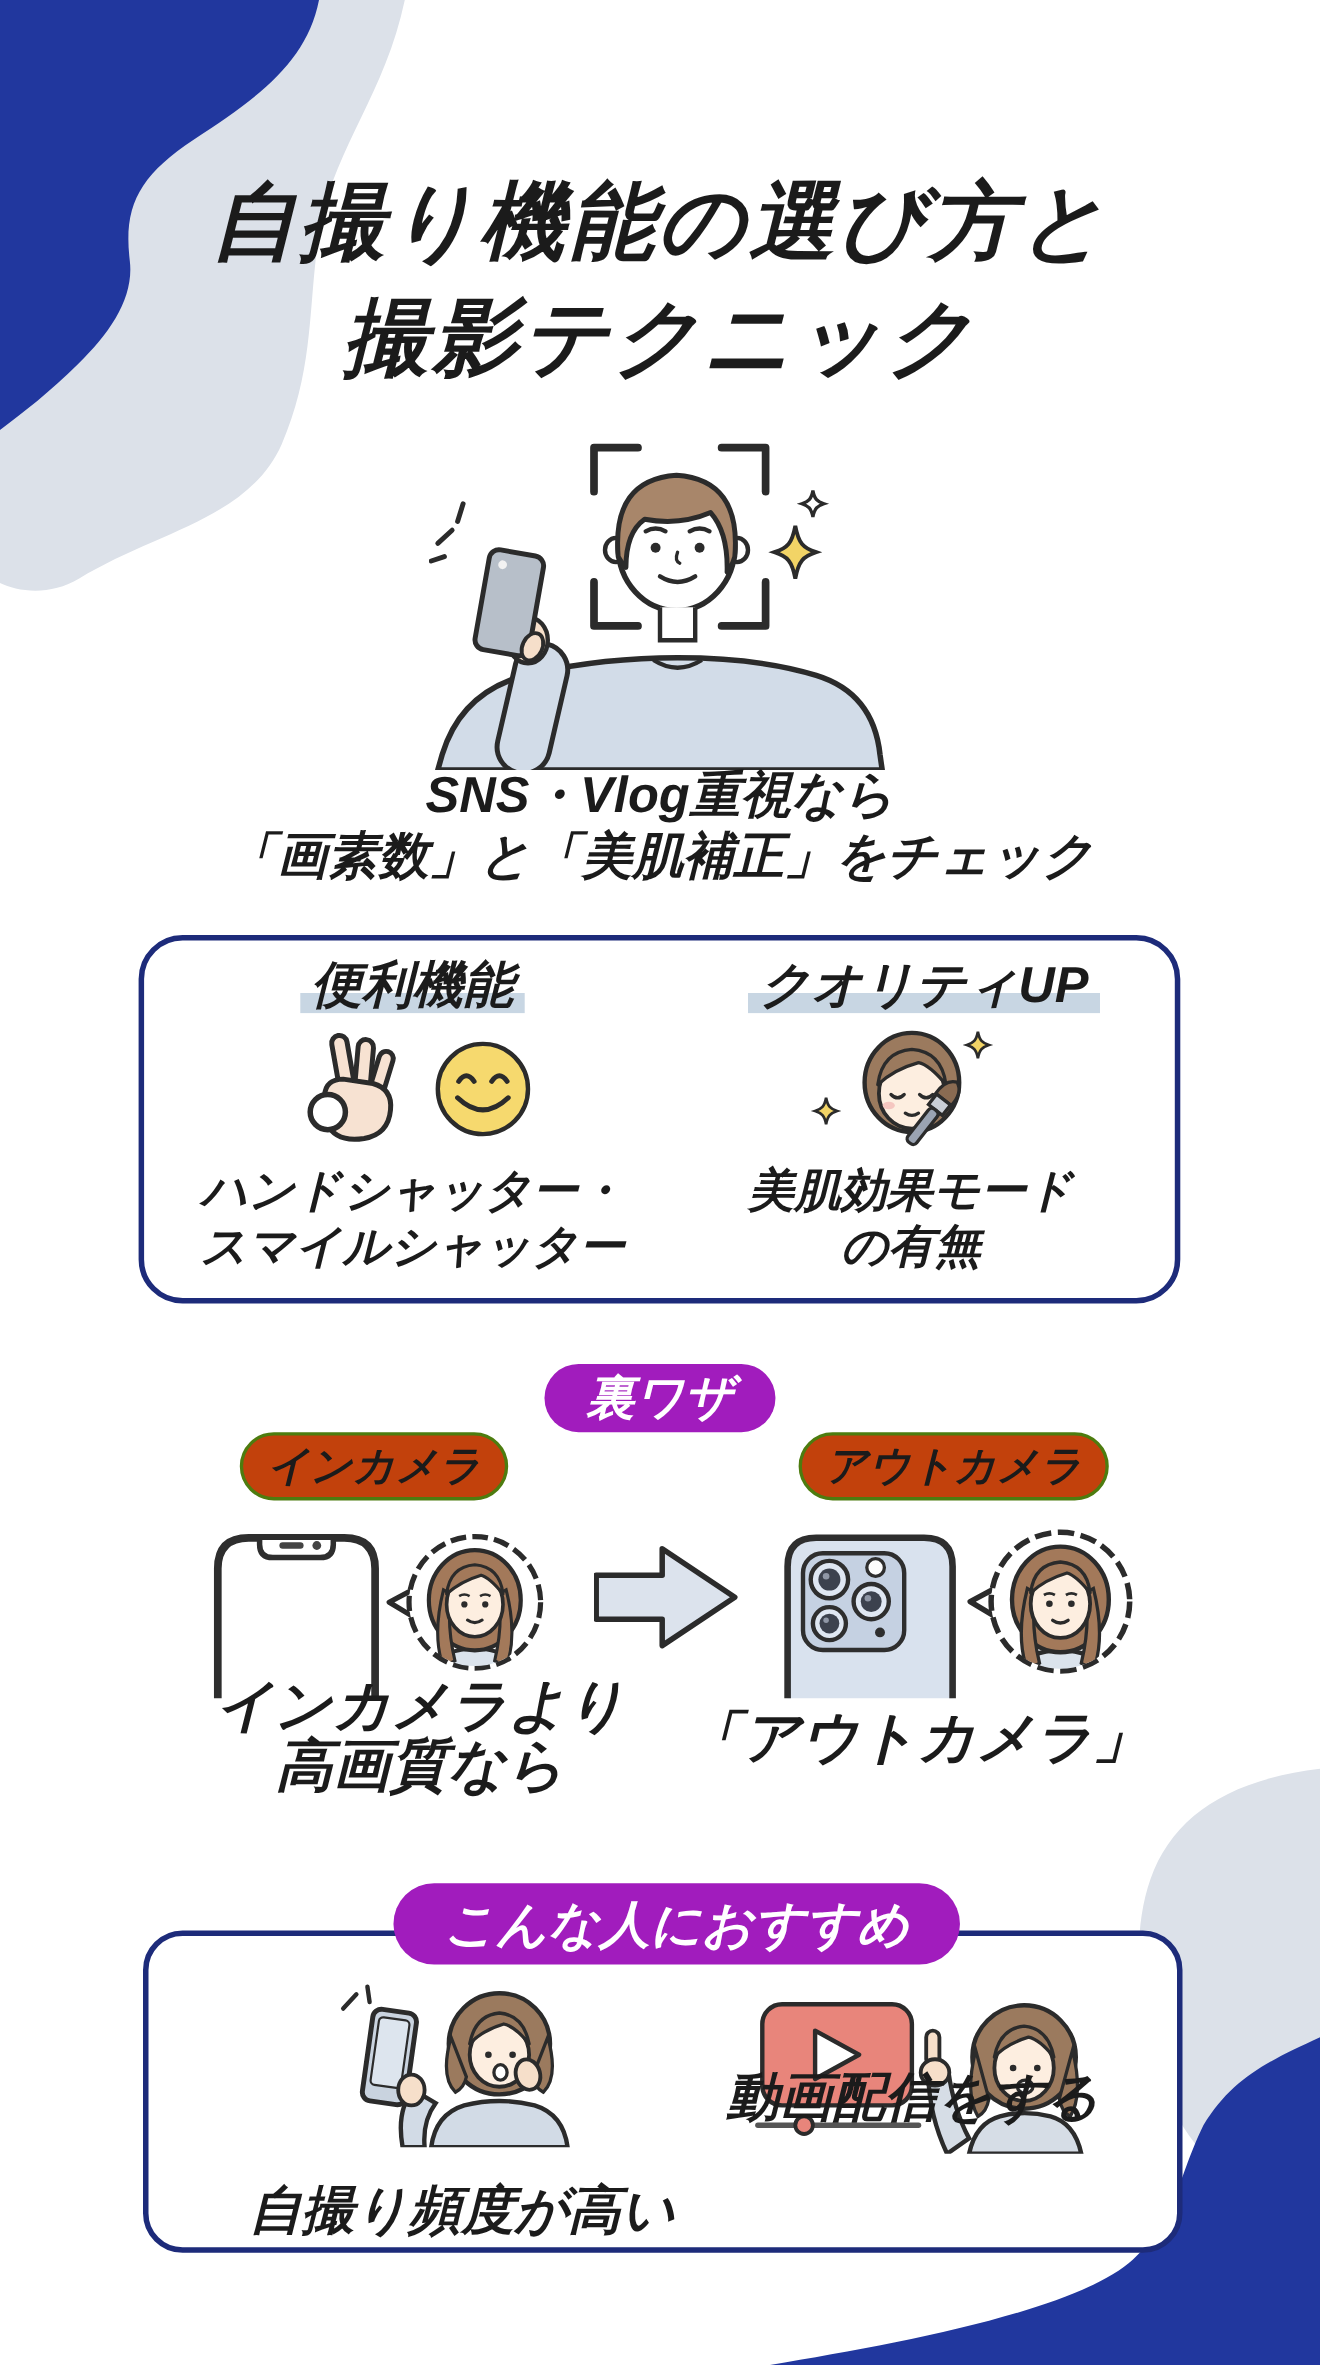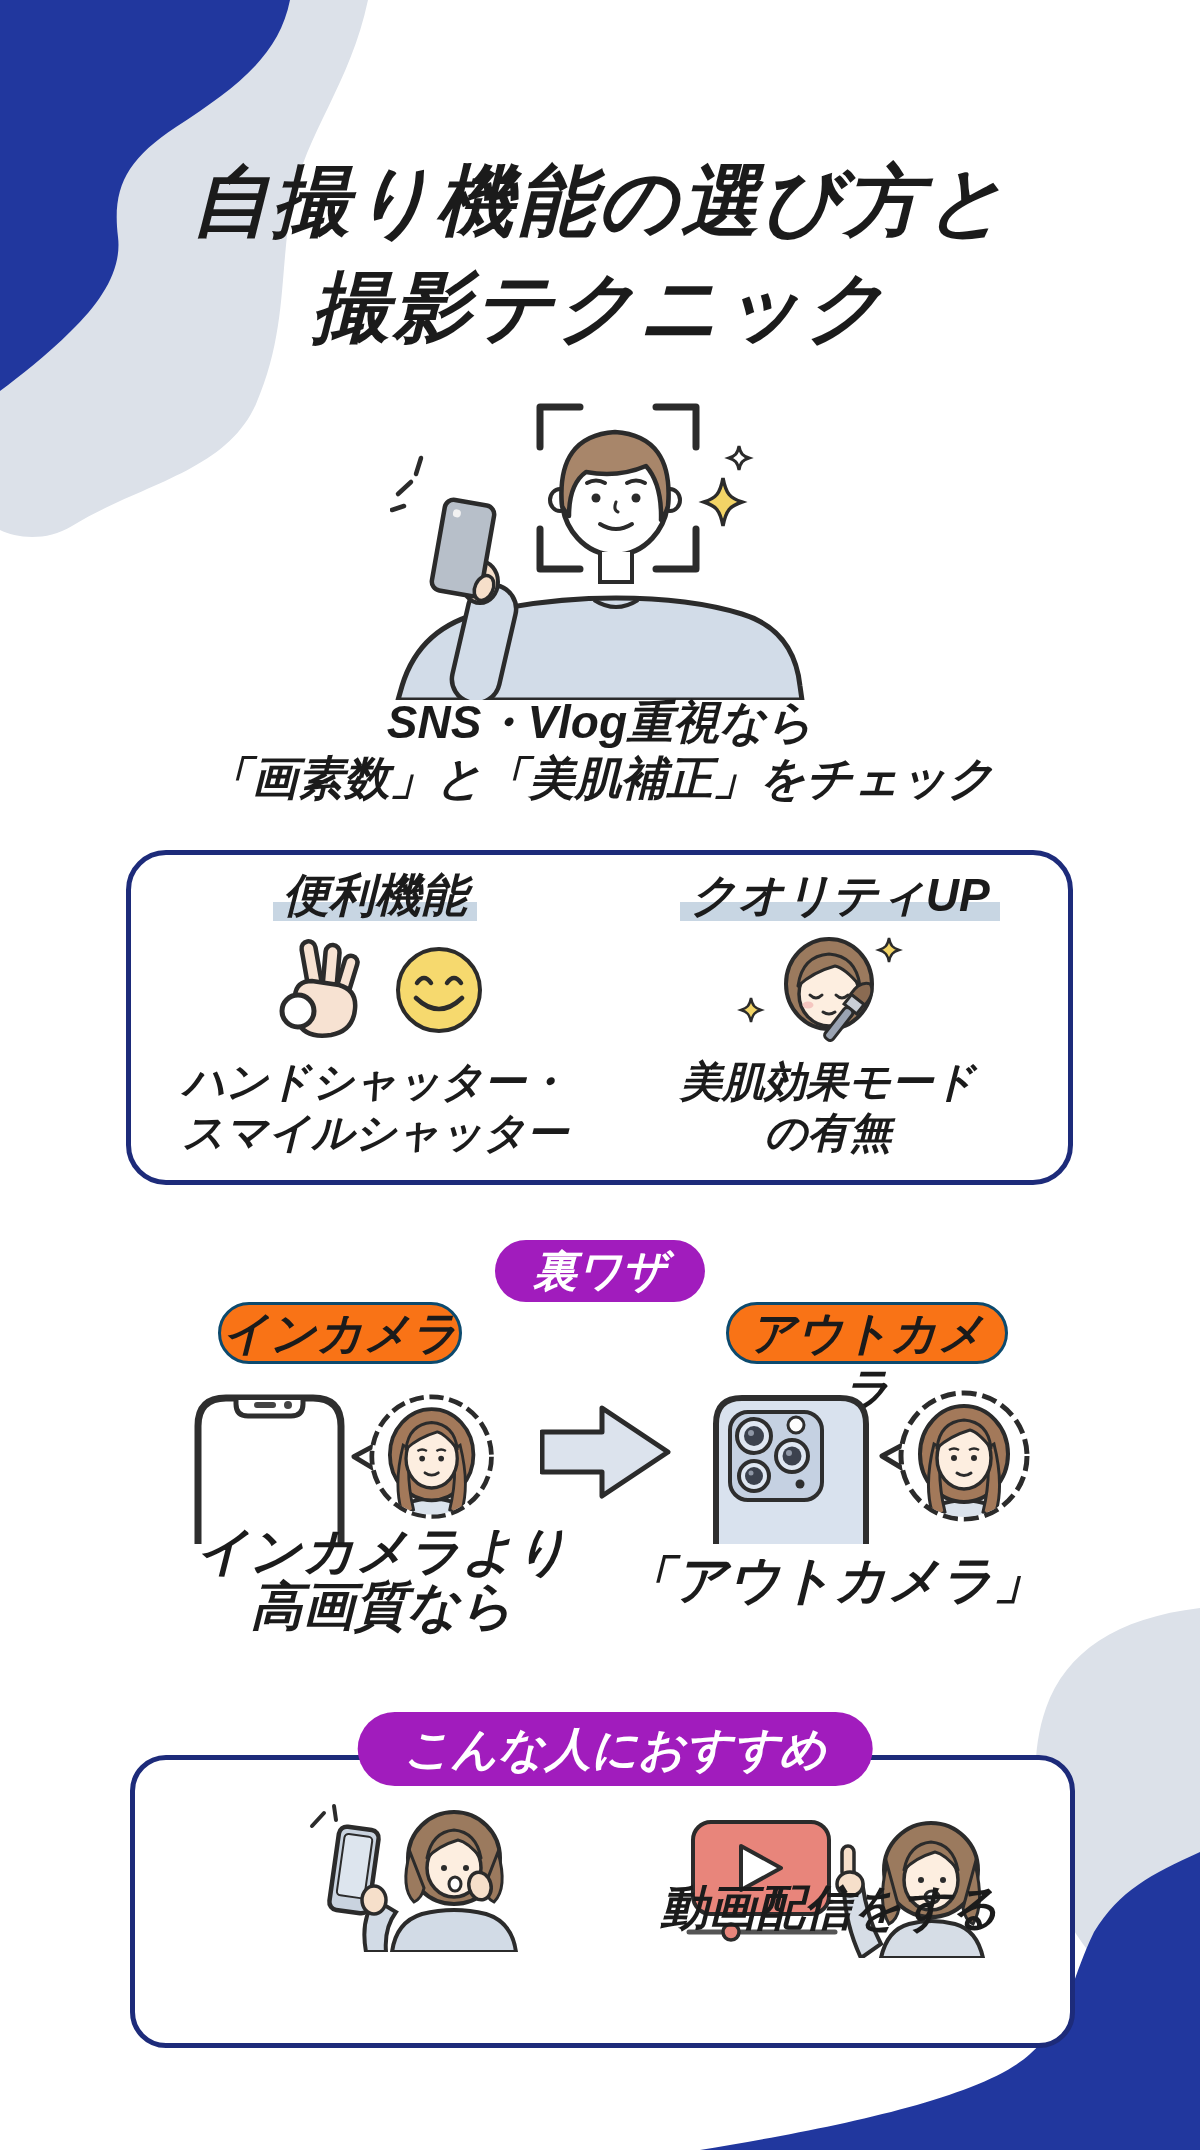--- a/index.html
+++ b/index.html
@@ -13,22 +13,22 @@
   #features-box{left:126px;top:850px;width:937px;height:325px;}
   #recommend-box{left:130px;top:1755px;width:935px;height:283px;border-radius:36px;}
   .col-label{font-size:46px;line-height:58px;z-index:2;}
   .col-label .hl{background:linear-gradient(to top,#c8d6e3 36%,rgba(0,0,0,0) 36%);padding:0 10px;}
   .col-caption{font-size:42px;line-height:51px;z-index:2;}
   .badge{background:#a11cbd;color:#fff;font-weight:bold;text-align:center;z-index:3;}
   #trick-badge{left:600px;top:1240px;transform:translateX(-50%);height:62px;line-height:62px;
                font-size:44px;padding:0 38px;border-radius:31px;}
   #recommend-badge{left:615px;top:1712px;transform:translateX(-50%);height:74px;line-height:74px;
                font-size:46px;padding:0 46px;border-radius:37px;}
-  .pill{background:#f97316;border:3px solid #0c4a6e;border-radius:32px;text-align:center;
-        font-weight:bold;font-size:46px;z-index:2;}
+  .pill{background:#c2410c;border:3px solid #4d7c0f;border-radius:32px;text-align:center;
+        font-weight:bold;font-size:38px;z-index:2;}
   #pill-in{left:218px;top:1302px;width:238px;height:56px;line-height:56px;}
   #pill-out{left:726px;top:1302px;width:276px;height:56px;line-height:56px;}
   .trick-caption{font-size:52px;line-height:55px;z-index:2;}
   .rec-caption{font-size:48px;line-height:56px;z-index:2;}
   .icon-row{display:flex;align-items:center;justify-content:center;gap:28px;z-index:2;}
   svg{display:block;}
   .z0{z-index:0;} .z2{z-index:2;}
 </style>
 </head>
 <body>
@@ -276,15 +276,16 @@
     <ellipse cx="246" cy="58" rx="47" ry="47" fill="#9b7a5e" stroke="#2b2b2b" stroke-width="4"></ellipse>
     <path d="M 202 52 Q 192 92 204 112 Q 212 108 214 96 Z" fill="#9b7a5e" stroke="#2b2b2b" stroke-width="3"></path>
     <path d="M 290 52 Q 300 92 288 112 Q 280 108 278 96 Z" fill="#9b7a5e" stroke="#2b2b2b" stroke-width="3"></path>
     <ellipse cx="246" cy="68" rx="27" ry="30" fill="#fdeee0" stroke="#2b2b2b" stroke-width="3.5"></ellipse>
     <path d="M 219 58 Q 224 32 246 30 Q 268 32 273 58 Q 260 42 250 40 Q 230 46 219 58 Z" fill="#9b7a5e" stroke="#2b2b2b" stroke-width="3" stroke-linejoin="round"></path>
     <circle cx="236" cy="68" r="3" fill="#2b2b2b"></circle>
       <circle cx="258" cy="68" r="3" fill="#2b2b2b"></circle>
     <ellipse cx="247" cy="85" rx="7" ry="6" fill="#fff" stroke="#2b2b2b" stroke-width="3"></ellipse>
   </svg>
 
+  <div class="abs ctr rec-caption" style="left:180px;top:1982px;width:480px;">自撮り頻度が高い</div>
   <div class="abs ctr rec-caption" style="left:610px;top:1880px;width:440px;">動画配信をする</div>
 
 </div>
 
 </body></html>

